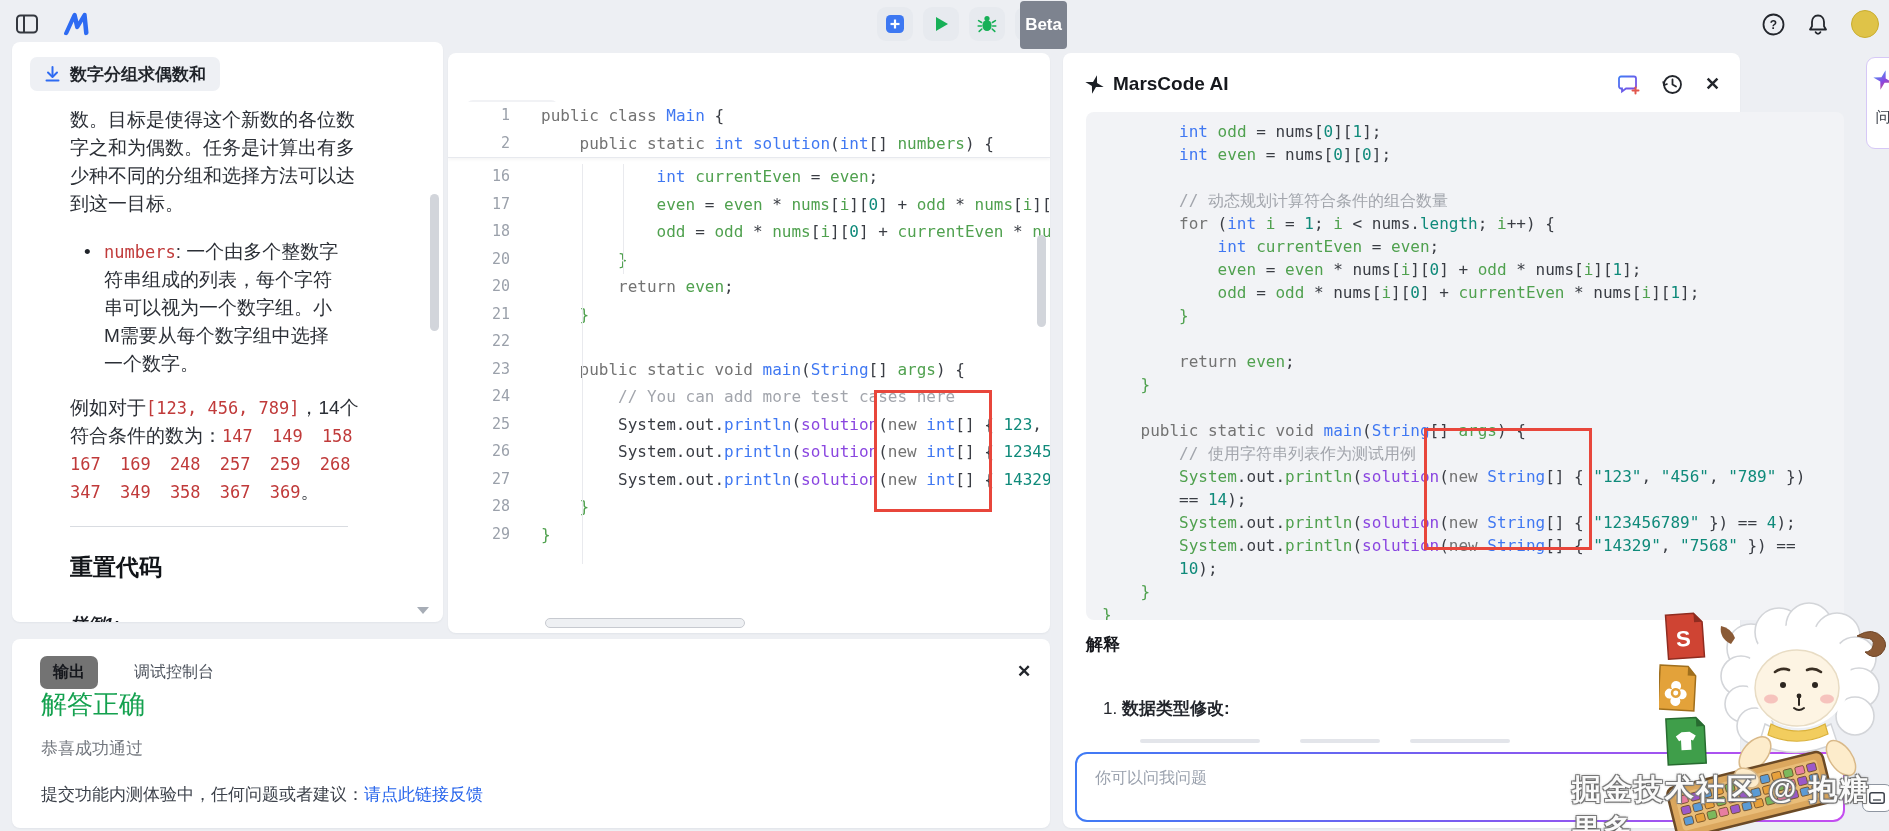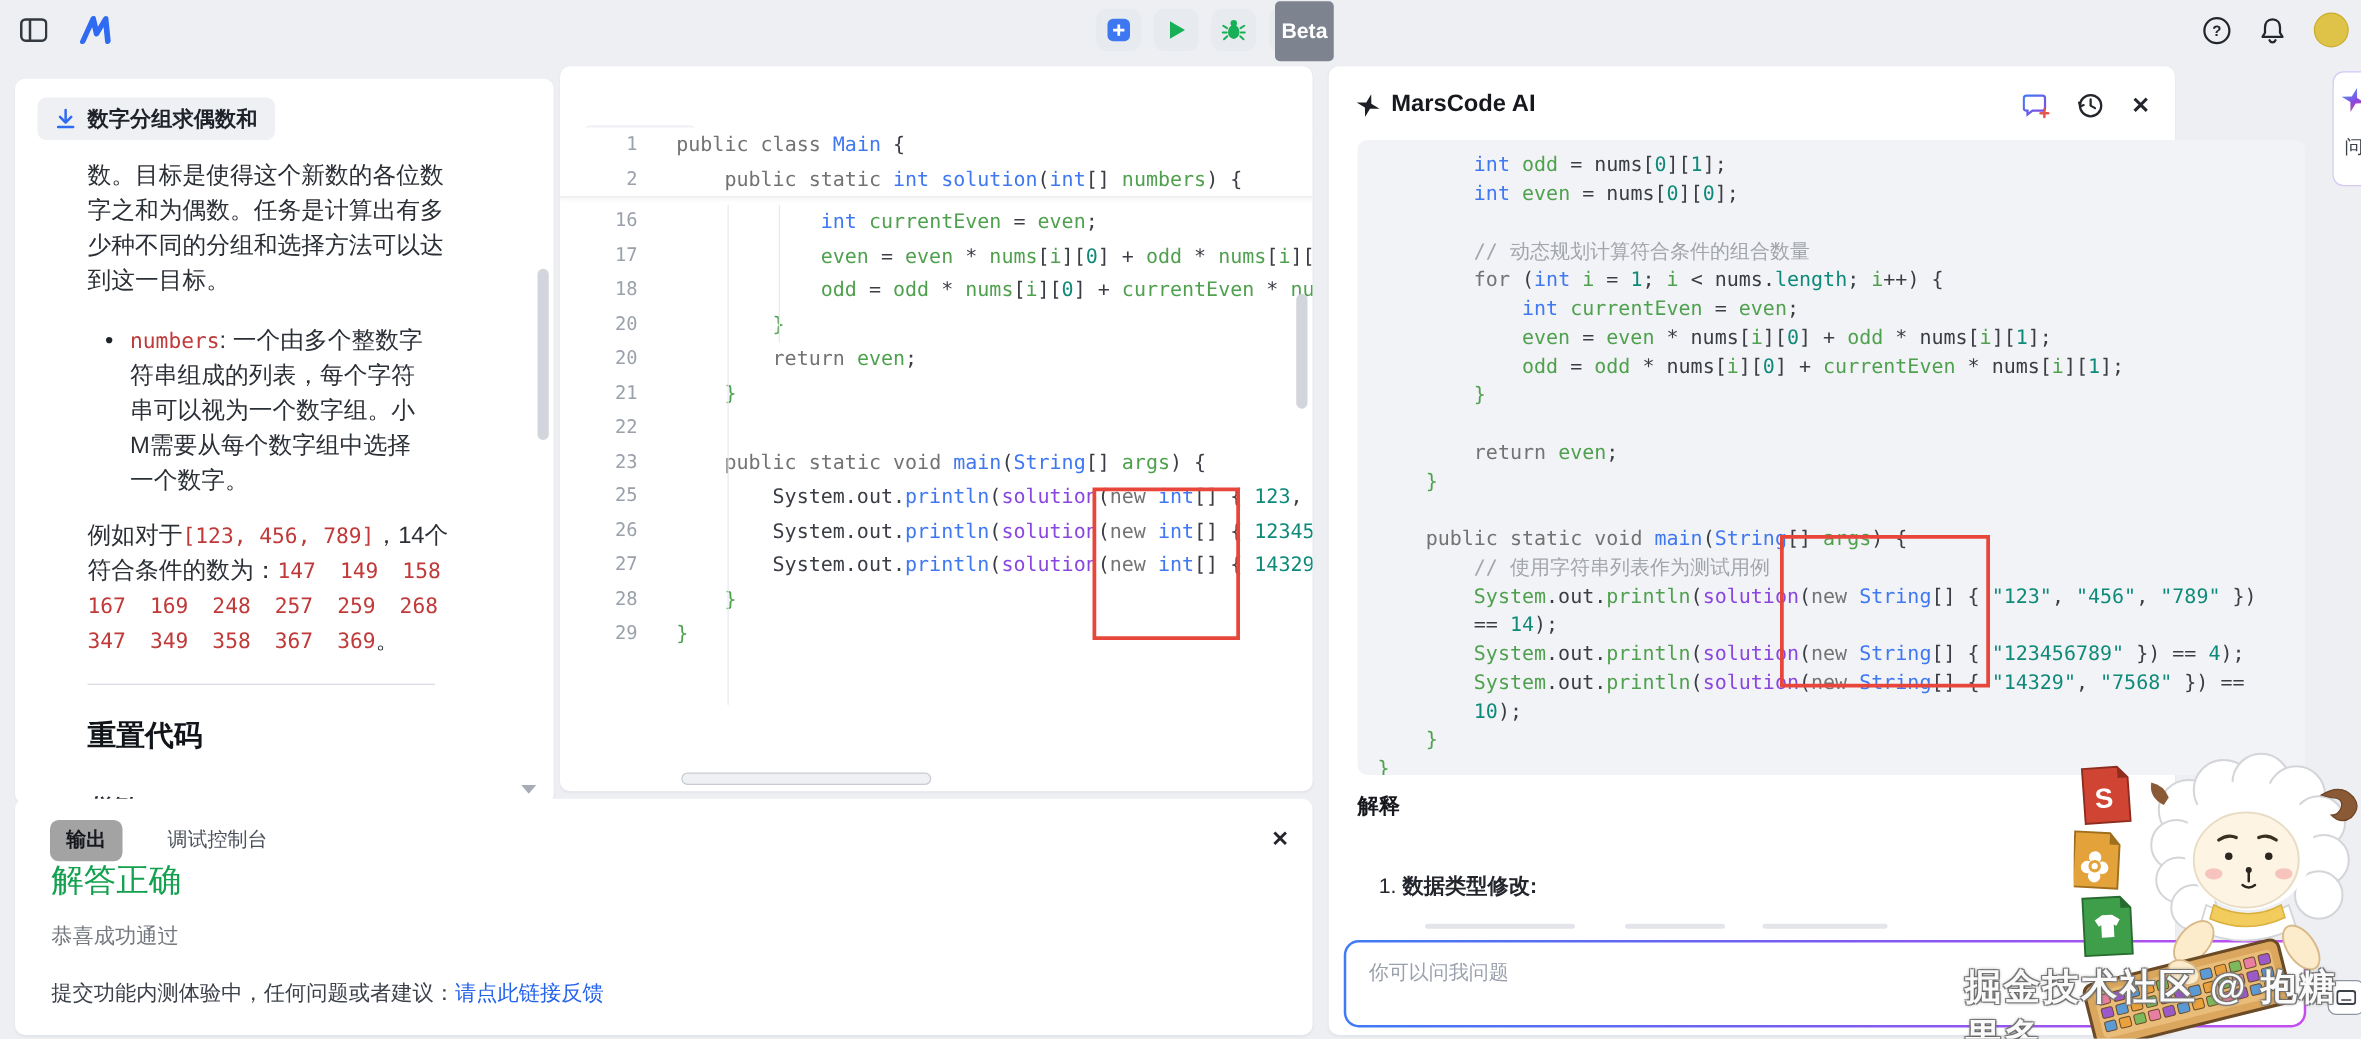--- a/index.html
+++ b/index.html
@@ -10,21 +10,21 @@
   
   #topbar { position:absolute; left:0; top:0; width:1889px; height:48px; }
   .tb-left { position:absolute; left:16px; top:12px; display:flex; align-items:center; gap:26px; }
   .tb-center { position:absolute; left:877px; top:7px; display:flex; gap:10px; }
   .tb-btn { width:36px; height:34px; border-radius:9px; background:#e7eaef; display:flex; align-items:center; justify-content:center; position:relative; cursor:pointer; }
   .beta-badge { position:absolute; right:-16px; top:-6px; background:#7d838f; color:#fff; font-size:17px; font-weight:700; border-radius:4px; padding:14px 5px; }
   .tb-right { position:absolute; right:10px; top:10px; display:flex; align-items:center; gap:22px; }
   .avatar { width:28px; height:28px; border-radius:50%; background:#dfc348; border:1px solid #c9ad2f; }
 
   
-  #problem { left:12px; top:63px; width:431px; height:580px; overflow:hidden; }
+  #problem { left:12px; top:42px; width:431px; height:580px; overflow:hidden; }
   .prob-pill { position:absolute; left:18px; top:15px; height:34px; background:#eef0f4; border-radius:7px; display:flex; align-items:center; gap:9px; padding:0 14px; }
   .prob-pill span { font-size:17px; font-weight:700; color:#1f2329; }
   .prob-content { position:absolute; left:58px; top:64px; width:292px; font-size:19px; line-height:28px; color:#2b2f36; }
   .prob-content p.intro { width:288px; }
   .prob-ul { margin-top:20px; list-style:none; }
   .prob-ul li { position:relative; padding-left:22px; width:258px; margin-left:12px; }
   .prob-ul li::before { content:"•"; position:absolute; left:2px; top:0; color:#1f2329; }
   .code-red { font-family:"DejaVu Sans Mono", monospace; color:#c03a3a; font-size:17px; }
   .code-red-nums { font-family:"DejaVu Sans Mono", monospace; color:#c03a3a; font-size:17px; word-spacing:9px; }
   .prob-example { margin-top:16px; width:292px; }
@@ -49,21 +49,21 @@
   .tk-fn2 { color:#8a46e0; } .tk-v { color:#50a14f; } .tk-n { color:#0f8a7a; }
   .tk-s { color:#0f8a7a; } .tk-cm { color:#a2a5ac; } .tk-br { color:#50a14f; } .tk-pl { color:#3a3d44; }
   .guide { position:absolute; width:1px; background:#e9eaee; }
   .h-thumb { position:absolute; left:97px; top:565px; width:200px; height:10px; border-radius:6px; background:#eef0f3; border:1px solid #c7cad0; }
   .ed-vthumb { position:absolute; right:4px; top:182px; width:9px; height:92px; border-radius:5px; background:#d2d5db; }
   .ed-dash { position:absolute; right:16px; top:76px; width:34px; height:5px; border-radius:3px; background:#d8dbe0; }
 
   
   #output { left:12px; top:639px; width:1038px; height:189px; }
   .out-tabs { position:absolute; left:28px; top:17px; display:flex; align-items:center; gap:36px; }
-  .out-tab-active { background:#a3a3a3; border-radius:7px; padding:6px 13px; font-size:16px; font-weight:700; color:#16181d; }
+  .out-tab-active { background:#737373; border-radius:7px; padding:6px 13px; font-size:16px; font-weight:700; color:#16181d; }
   .out-tab { font-size:16px; color:#4c525c; cursor:pointer; }
   .out-close { position:absolute; left:1005px; top:22px; font-size:17px; color:#23262c; cursor:pointer; font-weight:700; }
   .out-result { position:absolute; left:29px; top:48px; font-size:26px; color:#14a14f; }
   .out-sub { position:absolute; left:29px; top:98px; font-size:17px; color:#74787f; }
   .out-note { position:absolute; left:29px; top:144px; font-size:17px; color:#3c414a; }
   .out-note a { color:#2563eb; text-decoration:none; }
 
   
   #ai { left:1063px; top:53px; width:677px; height:775px; }
   .ai-header { position:absolute; left:22px; top:20px; display:flex; align-items:center; gap:9px; }
@@ -222,20 +222,21 @@
       </div>
     <div id="editor-lines" style="padding-top:5px;">
         <div class="code-line"><span class="gutter">16</span><span class="tk-pl">            </span><span class="tk-ty">int</span><span class="tk-pl"> </span><span class="tk-v">currentEven</span><span class="tk-pl"> = </span><span class="tk-v">even</span><span class="tk-pl">;</span></div>
         <div class="code-line"><span class="gutter">17</span><span class="tk-pl">            </span><span class="tk-v">even</span><span class="tk-pl"> = </span><span class="tk-v">even</span><span class="tk-pl"> * </span><span class="tk-v">nums</span><span class="tk-pl">[</span><span class="tk-v">i</span><span class="tk-pl">][</span><span class="tk-n">0</span><span class="tk-pl">] + </span><span class="tk-v">odd</span><span class="tk-pl"> * </span><span class="tk-v">nums</span><span class="tk-pl">[</span><span class="tk-v">i</span><span class="tk-pl">][</span></div>
         <div class="code-line"><span class="gutter">18</span><span class="tk-pl">            </span><span class="tk-v">odd</span><span class="tk-pl"> = </span><span class="tk-v">odd</span><span class="tk-pl"> * </span><span class="tk-v">nums</span><span class="tk-pl">[</span><span class="tk-v">i</span><span class="tk-pl">][</span><span class="tk-n">0</span><span class="tk-pl">] + </span><span class="tk-v">currentEven</span><span class="tk-pl"> * </span><span class="tk-v">nums</span></div>
         <div class="code-line"><span class="gutter">20</span><span class="tk-pl">        </span><span class="tk-br">}</span></div>
         <div class="code-line"><span class="gutter">20</span><span class="tk-pl">        </span><span class="tk-kw">return</span><span class="tk-pl"> </span><span class="tk-v">even</span><span class="tk-pl">;</span></div>
         <div class="code-line"><span class="gutter">21</span><span class="tk-pl">    </span><span class="tk-br">}</span></div>
         <div class="code-line"><span class="gutter">22</span></div>
         <div class="code-line"><span class="gutter">23</span><span class="tk-pl">    </span><span class="tk-kw">public</span><span class="tk-pl"> </span><span class="tk-kw">static</span><span class="tk-pl"> </span><span class="tk-kw">void</span><span class="tk-pl"> </span><span class="tk-fn">main</span><span class="tk-pl">(</span><span class="tk-ty">String</span><span class="tk-pl">[] </span><span class="tk-v">args</span><span class="tk-pl">) {</span></div>
+        <div class="code-line"><span class="gutter">24</span><span class="tk-pl">        </span><span class="tk-cm">// You can add more test cases here</span></div>
         <div class="code-line"><span class="gutter">25</span><span class="tk-pl">        System.out.</span><span class="tk-fn">println</span><span class="tk-pl">(</span><span class="tk-fn2">solution</span><span class="tk-pl">(</span><span class="tk-kw">new</span><span class="tk-pl"> </span><span class="tk-ty">int</span><span class="tk-pl">[] { </span><span class="tk-n">123</span><span class="tk-pl">, </span></div>
         <div class="code-line"><span class="gutter">26</span><span class="tk-pl">        System.out.</span><span class="tk-fn">println</span><span class="tk-pl">(</span><span class="tk-fn2">solution</span><span class="tk-pl">(</span><span class="tk-kw">new</span><span class="tk-pl"> </span><span class="tk-ty">int</span><span class="tk-pl">[] { </span><span class="tk-n">123456789</span></div>
         <div class="code-line"><span class="gutter">27</span><span class="tk-pl">        System.out.</span><span class="tk-fn">println</span><span class="tk-pl">(</span><span class="tk-fn2">solution</span><span class="tk-pl">(</span><span class="tk-kw">new</span><span class="tk-pl"> </span><span class="tk-ty">int</span><span class="tk-pl">[] { </span><span class="tk-n">14329</span></div>
         <div class="code-line"><span class="gutter">28</span><span class="tk-pl">    </span><span class="tk-br">}</span></div>
         <div class="code-line"><span class="gutter">29</span><span class="tk-br">}</span></div>
       </div>
     <div class="guide" style="left:134px; top:62px; height:400px;"></div>
     <div class="guide" style="left:175px; top:62px; height:110px;"></div>
   </div>
   <div class="ed-dash"></div>

